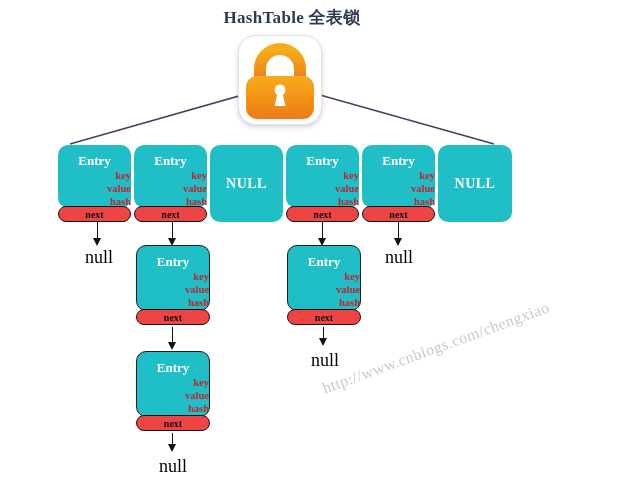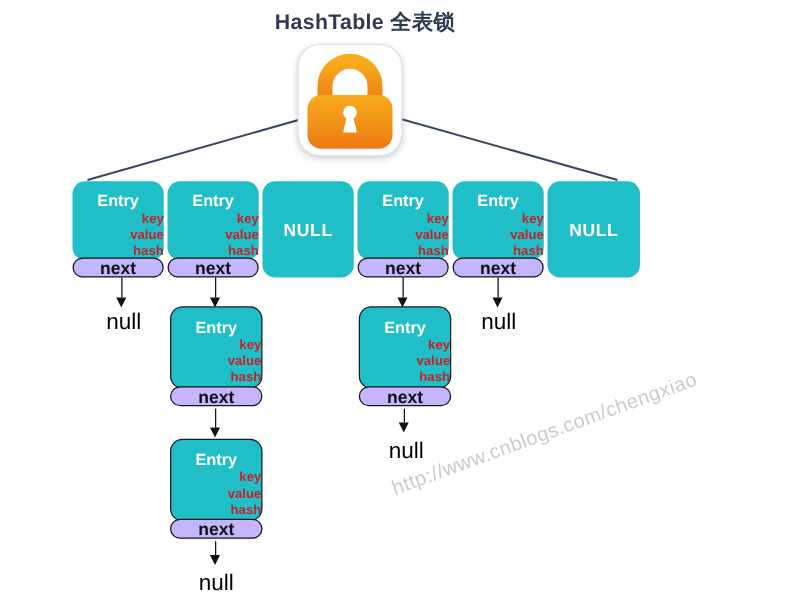--- a/index.html
+++ b/index.html
@@ -1,18 +1,18 @@
 <!DOCTYPE html>
 <html><head>
 <meta charset="utf-8">
 <style>
   html,body{margin:0;padding:0;background:#ffffff;}
   .canvas{
     position:relative;width:640px;height:478px;background:#ffffff;overflow:hidden;
-    font-family:Liberation Sans, sans-serif;
+    font-family:Liberation Serif, serif;
   }
   .page-title{
     position:absolute;left:292px;top:6px;transform:translateX(-50%);
     font-size:17px;font-weight:700;color:#2E3A52;white-space:nowrap;letter-spacing:.3px;
   }
   .connectors{position:absolute;left:0;top:0;width:640px;height:478px;pointer-events:none;}
   .lock-card{
     position:absolute;left:238px;top:35px;width:82px;height:88px;
     background:#ffffff;border:1px solid #e2e2e2;border-radius:18px;
     box-shadow:0 2px 5px rgba(0,0,0,.18);
@@ -21,23 +21,23 @@
   .entry-node{position:absolute;}
   .entry-body{
     position:absolute;left:0;right:0;top:0;bottom:14px;
     background:#20BEC6;border-radius:10px;text-align:center;padding-top:8px;box-sizing:border-box;
   }
   .entry-node.bordered .entry-body{border:1px solid #1d1d1d;}
   .entry-title{font-size:13px;font-weight:700;color:#ffffff;line-height:15px;margin-bottom:1px;}
   .entry-field{font-size:10.5px;font-weight:700;color:#C4232B;line-height:13px;text-align:right;}
   .next-pill{
     position:absolute;left:0;right:0;bottom:0;height:16px;
-    background:#c4b5fd;border:1px solid #151515;border-radius:9px;
+    background:#ef4444;border:1px solid #151515;border-radius:9px;
     display:flex;align-items:center;justify-content:center;
-    font-size:14px;font-weight:700;color:#111;box-sizing:border-box;
+    font-size:10px;font-weight:700;color:#111;box-sizing:border-box;
   }
   .null-bucket{
     position:absolute;background:#20BEC6;border-radius:10px;
     display:flex;align-items:center;justify-content:center;
     font-size:14px;font-weight:700;color:#ffffff;letter-spacing:.5px;
   }
   .varrow{position:absolute;width:0;border-left:1.5px solid #111;}
   .varrow::after{
     content:"";position:absolute;left:-5px;bottom:-8px;width:0;height:0;
     border-left:4.5px solid transparent;border-right:4.5px solid transparent;

